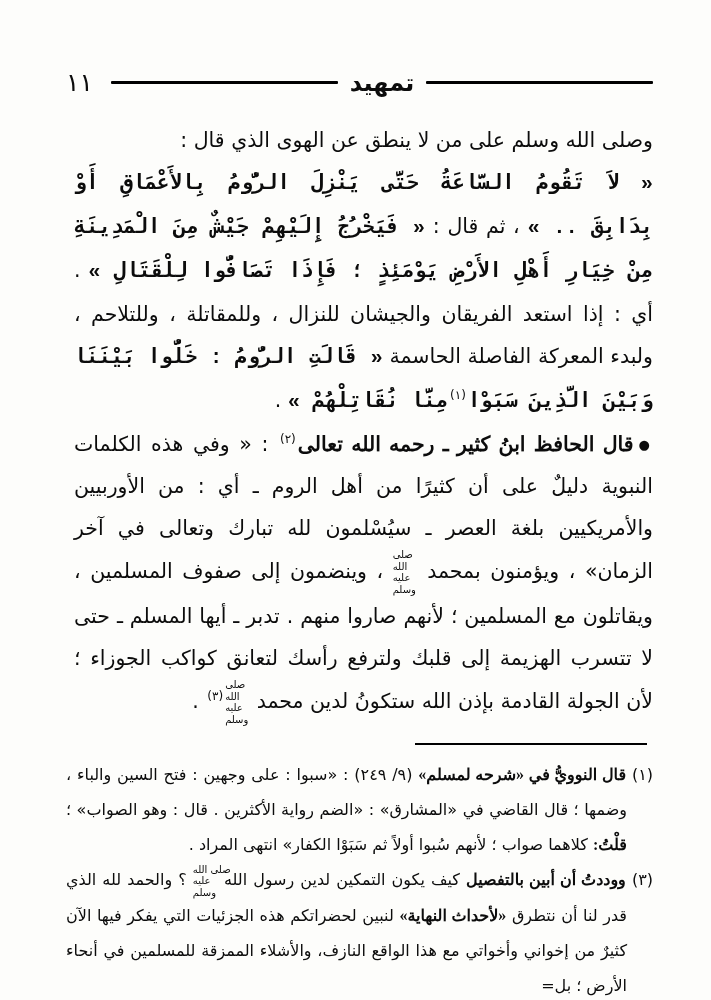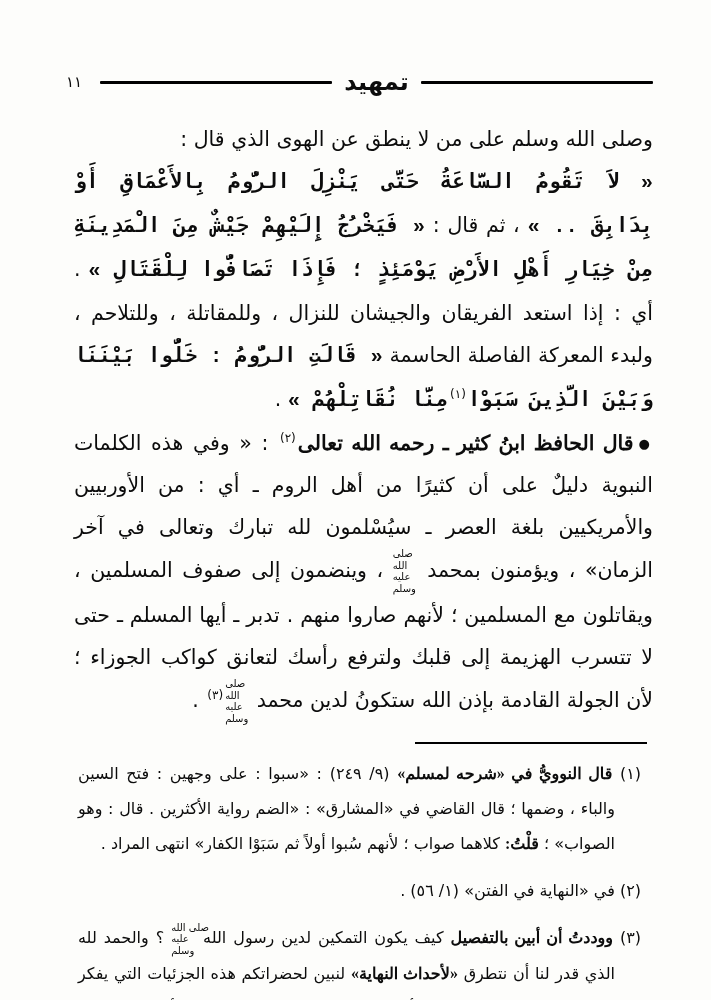--- a/index.html
+++ b/index.html
@@ -15,40 +15,40 @@
     font-family:"DejaVu Sans", sans-serif;
     overflow:hidden;
   }
   
   .header {
     display:flex; align-items:center; gap:10px;
     margin-bottom:22px;
   }
   .rule { flex:1; height:3px; background:#000; border-radius:1px; }
   .title { font-size:24px; font-weight:bold; white-space:nowrap; padding:0 2px; }
-  .pagenum { font-size:15px; white-space:nowrap; padding-right:8px; }
+  .pagenum { font-size:25px; white-space:nowrap; padding-right:8px; }
   
   .body-text { font-size:20.5px; line-height:2.05; text-align:justify; text-justify:inter-word;margin-left:8px; }
   .body-text p { margin:0; }
   .hadith { font-weight:bold;font-family:Liberation Mono, monospace; }
   .bold { font-weight:bold;font-family:Liberation Serif, serif; }
   sup.fnref { font-size:12px; font-weight:normal; vertical-align:super; line-height:0; padding:0 2px; }
   .question { margin:10px 56px 10px 0; text-align:right; }
   .qbullet { font-size:14px; vertical-align:2px; padding-left:6px; }
   .pbullet { font-size:13px; vertical-align:2px; padding-left:5px; }
   .saw {
     display:inline-block; width:25px;
     font-size:10px; line-height:1.15;
     text-align:left; vertical-align:middle;
     font-weight:normal; white-space:normal;
   }
   
   .fnsep { width:232px; height:1.5px; background:#000; margin:18px 6px 12px auto; }
   .footnotes { font-size:16px; line-height:2.2; text-align:justify; }
-  .footnotes p { margin:12px; padding-right:26px; text-indent:-26px; }
+  .footnotes p { margin:0; padding-right:26px; text-indent:-26px; }
 </style>
 </head>
 <body>
 
 <div class="page">
 
   <div class="header">
     <span class="rule"></span>
     <span class="title">تمهيد</span>
     <span class="rule"></span>
@@ -65,19 +65,18 @@
     <p><span class="pbullet">●</span><span class="bold">قال الحافظ ابنُ كثير ـ رحمه الله تعالى</span><sup class="fnref">(٢)</sup><span> : « وفي هذه الكلمات النبوية دليلٌ على أن كثيرًا من أهل الروم ـ أي : من الأوربيين والأمريكيين بلغة العصر ـ سيُسْلمون لله تبارك وتعالى في آخر الزمان» ، ويؤمنون بمحمد </span><span class="saw">صلى الله عليه وسلم</span><span> ، وينضمون إلى صفوف المسلمين ، ويقاتلون مع المسلمين ؛ لأنهم صاروا منهم . تدبر ـ أيها المسلم ـ حتى لا تتسرب الهزيمة إلى قلبك ولترفع رأسك لتعانق كواكب الجوزاء ؛ لأن الجولة القادمة بإذن الله ستكونُ لدين محمد </span><span class="saw">صلى الله عليه وسلم</span><sup class="fnref">(٣)</sup><span> .</span></p>
 
   </div>
 
   <div class="fnsep"></div>
 
   <div class="footnotes">
 
     <p><span>(١) </span><span class="bold">قال النوويُّ في «شرحه لمسلم»</span><span> (٩/ ٢٤٩) : «سبوا : على وجهين : فتح السين والباء ، وضمها ؛ قال القاضي في «المشارق» : «الضم رواية الأكثرين . قال : وهو الصواب» ؛ </span><span class="bold">قلْتُ:</span><span> كلاهما صواب ؛ لأنهم سُبوا أولاً ثم سَبَوْا الكفار» انتهى المراد .</span></p>
 
-    <p><span>(٢) </span><span>في «النهاية في الفتن» (١/ ٥٦) .</span></p>
 
     <p><span>(٣) </span><span class="bold">ووددتُ أن أبين بالتفصيل</span><span> كيف يكون التمكين لدين رسول الله </span><span class="saw">صلى الله عليه وسلم</span><span> ؟ والحمد لله الذي قدر لنا أن نتطرق </span><span class="bold">«لأحداث النهاية»</span><span> لنبين لحضراتكم هذه الجزئيات التي يفكر فيها الآن كثيرٌ من إخواني وأخواتي مع هذا الواقع النازف، والأشلاء الممزقة للمسلمين في أنحاء الأرض ؛ بل=</span></p>
 
   </div>
 
 </div>
 
 </body></html>

